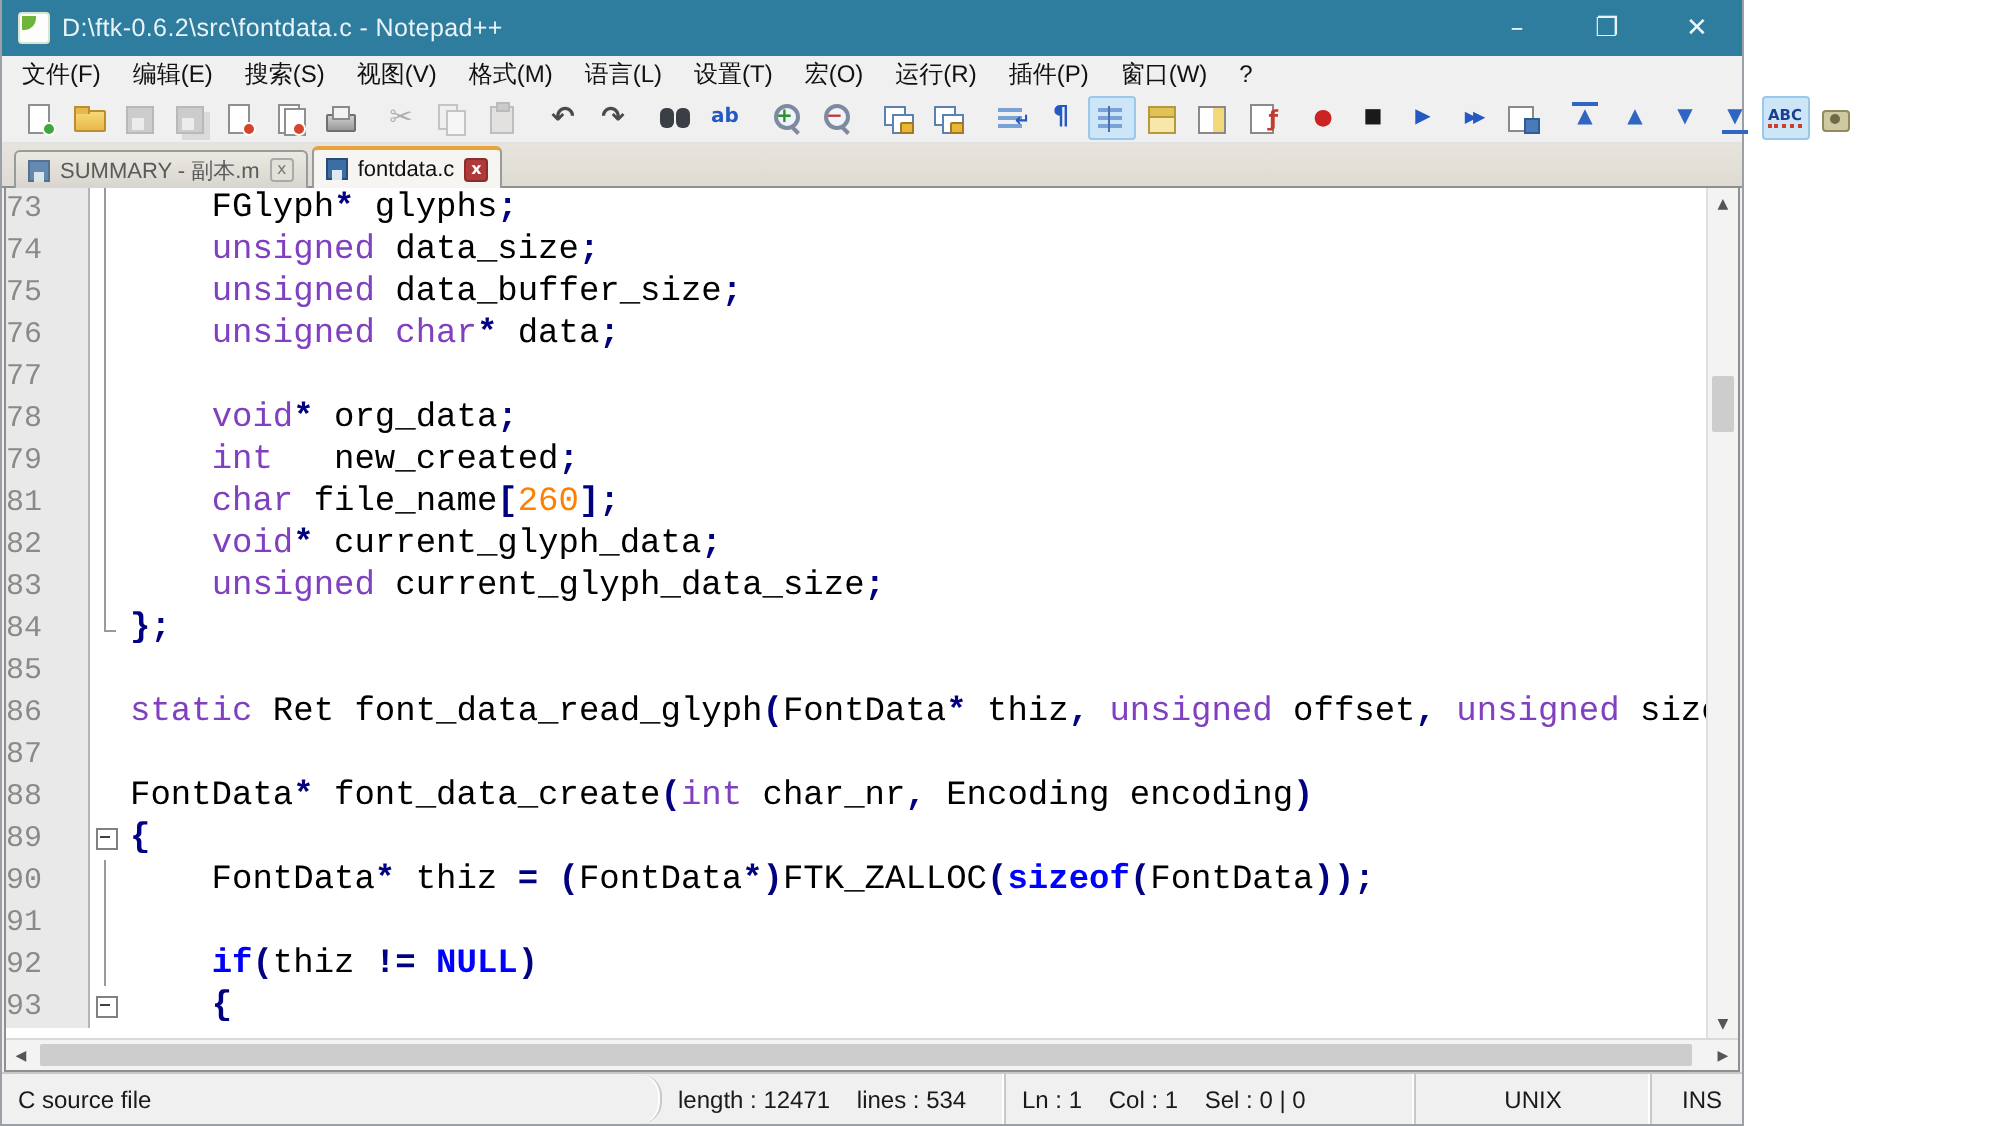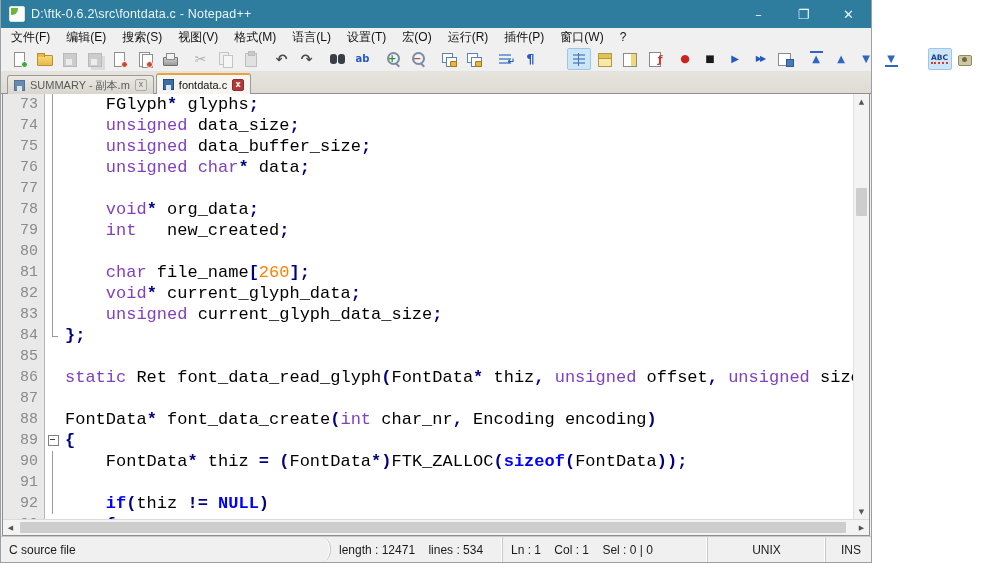--- a/index.html
+++ b/index.html
@@ -31,21 +31,21 @@
 
   
   .toolbar{height:26px;background:var(--menu-bg);display:flex;align-items:center;
     padding-left:2px;flex:0 0 26px;border-bottom:1px solid #e2e2e2;}
   .grip{width:5px;height:18px;margin:0 3px 0 1px;
     background:repeating-linear-gradient(#b9b9b9 0 1px,transparent 1px 3px);width:2px;}
   .tb-group{display:flex;align-items:center;}
   .tb-sep{width:1px;height:16px;background:#ababab;margin:0 3px;}
   .tb-btn{width:24px;height:22px;display:flex;align-items:center;justify-content:center;
     border:1px solid transparent;border-radius:2px;margin:0 0.5px;}
-  .tb-btn.active{background:#cde6f7;border-color:#9bc7e8;margin-left:24px;}
+  .tb-btn.active{background:#cde6f7;border-color:#9bc7e8;}
   .tb-btn.disabled{opacity:.42;filter:grayscale(.9);}
   .ic{width:17px;height:16px;position:relative;display:flex;align-items:center;justify-content:center;
     font-family:"DejaVu Sans",sans-serif;font-size:12px;line-height:16px;}
   .g{pointer-events:none;}
   .ic-page::before{content:"";position:absolute;left:3px;top:1px;width:9px;height:13px;
     background:#fff;border:1px solid #8f8f8f;}
   .ic-page2::after{content:"";position:absolute;left:6px;top:3px;width:9px;height:12px;
     background:#fff;border:1px solid #8f8f8f;}
   .dot-green i,.dot-red i{position:absolute;right:0;bottom:-1px;width:7px;height:7px;border-radius:50%;
     border:1px solid #fff;z-index:2;}
@@ -125,21 +125,21 @@
   .tab.active .tab-close{color:#fff;background:#b03a3a;border:1px solid #8d2c2c;font-weight:bold;}
 
   
   .editor-wrap{flex:1 1 auto;display:flex;flex-direction:column;background:#fff;
     border:1px solid #8f8f8f;border-top:none;margin:0 1px;position:relative;min-height:0;}
   .editor-body{flex:1 1 auto;display:flex;min-height:0;overflow:hidden;}
   .code-pane{flex:1 1 auto;overflow:hidden;position:relative;
     font-family:"Liberation Mono","DejaVu Sans Mono",monospace;font-size:17px;}
   .line{display:flex;height:21px;line-height:21px;white-space:pre;}
   .ln{flex:0 0 42px;background:var(--gutter);border-right:1px solid #b5b5b5;color:var(--lnum);
-    text-align:right;padding-right:6px;font-size:15px;}
+    padding-right:6px;font-size:15px;}
   .fold{flex:0 0 16px;background:#fff;position:relative;}
   .fold.fv::before{content:"";position:absolute;left:7px;top:0;bottom:0;border-left:1px solid #9a9a9a;}
   .fold.fe::before{content:"";position:absolute;left:7px;top:0;height:11px;width:5px;
     border-left:1px solid #9a9a9a;border-bottom:1px solid #9a9a9a;}
   .fold.fb::before{content:"";position:absolute;left:3px;top:5px;width:9px;height:9px;
     background:#fff;border:1px solid #808080;}
   .fold.fb::after{content:"";position:absolute;left:5px;top:9px;width:5px;height:1px;background:#404040;}
   .code{flex:1 1 auto;padding-left:4px;color:#000;font-family:Liberation Mono, monospace;}
   .tk-k{color:var(--kw);}
   .tk-b{color:var(--kwb);font-weight:bold;}
@@ -395,21 +395,20 @@
   <div class="editor-wrap">
     <div class="editor-body">
       <div class="code-pane" id="code-pane">
           <div class="line"><span class="ln">73</span><span class="fold fv"></span><span class="code"><span>    FGlyph</span><span class="tk-o">*</span><span> glyphs</span><span class="tk-o">;</span></span></div>
           <div class="line"><span class="ln">74</span><span class="fold fv"></span><span class="code"><span>    </span><span class="tk-k">unsigned</span><span> data_size</span><span class="tk-o">;</span></span></div>
           <div class="line"><span class="ln">75</span><span class="fold fv"></span><span class="code"><span>    </span><span class="tk-k">unsigned</span><span> data_buffer_size</span><span class="tk-o">;</span></span></div>
           <div class="line"><span class="ln">76</span><span class="fold fv"></span><span class="code"><span>    </span><span class="tk-k">unsigned</span><span> </span><span class="tk-k">char</span><span class="tk-o">*</span><span> data</span><span class="tk-o">;</span></span></div>
           <div class="line"><span class="ln">77</span><span class="fold fv"></span><span class="code"></span></div>
           <div class="line"><span class="ln">78</span><span class="fold fv"></span><span class="code"><span>    </span><span class="tk-k">void</span><span class="tk-o">*</span><span> org_data</span><span class="tk-o">;</span></span></div>
           <div class="line"><span class="ln">79</span><span class="fold fv"></span><span class="code"><span>    </span><span class="tk-k">int</span><span>   new_created</span><span class="tk-o">;</span></span></div>
-          <div class="line"><span class="ln">80</span><span class="fold fv"></span><span class="code"></span></div>
           <div class="line"><span class="ln">81</span><span class="fold fv"></span><span class="code"><span>    </span><span class="tk-k">char</span><span> file_name</span><span class="tk-o">[</span><span class="tk-n">260</span><span class="tk-o">]</span><span class="tk-o">;</span></span></div>
           <div class="line"><span class="ln">82</span><span class="fold fv"></span><span class="code"><span>    </span><span class="tk-k">void</span><span class="tk-o">*</span><span> current_glyph_data</span><span class="tk-o">;</span></span></div>
           <div class="line"><span class="ln">83</span><span class="fold fv"></span><span class="code"><span>    </span><span class="tk-k">unsigned</span><span> current_glyph_data_size</span><span class="tk-o">;</span></span></div>
           <div class="line"><span class="ln">84</span><span class="fold fe"></span><span class="code"><span class="tk-o">}</span><span class="tk-o">;</span></span></div>
           <div class="line"><span class="ln">85</span><span class="fold "></span><span class="code"></span></div>
           <div class="line"><span class="ln">86</span><span class="fold "></span><span class="code"><span class="tk-k">static</span><span> Ret font_data_read_glyph</span><span class="tk-o">(</span><span>FontData</span><span class="tk-o">*</span><span> thiz</span><span class="tk-o">,</span><span> </span><span class="tk-k">unsigned</span><span> offset</span><span class="tk-o">,</span><span> </span><span class="tk-k">unsigned</span><span> size</span><span class="tk-o">,</span><span> Glyph</span><span class="tk-o">*</span><span> glyph</span></span></div>
           <div class="line"><span class="ln">87</span><span class="fold "></span><span class="code"></span></div>
           <div class="line"><span class="ln">88</span><span class="fold "></span><span class="code"><span>FontData</span><span class="tk-o">*</span><span> font_data_create</span><span class="tk-o">(</span><span class="tk-k">int</span><span> char_nr</span><span class="tk-o">,</span><span> Encoding encoding</span><span class="tk-o">)</span></span></div>
           <div class="line"><span class="ln">89</span><span class="fold fb"></span><span class="code"><span class="tk-o">{</span></span></div>
           <div class="line"><span class="ln">90</span><span class="fold fv"></span><span class="code"><span>    FontData</span><span class="tk-o">*</span><span> thiz </span><span class="tk-o">=</span><span> </span><span class="tk-o">(</span><span>FontData</span><span class="tk-o">*</span><span class="tk-o">)</span><span>FTK_ZALLOC</span><span class="tk-o">(</span><span class="tk-b">sizeof</span><span class="tk-o">(</span><span>FontData</span><span class="tk-o">)</span><span class="tk-o">)</span><span class="tk-o">;</span></span></div>

